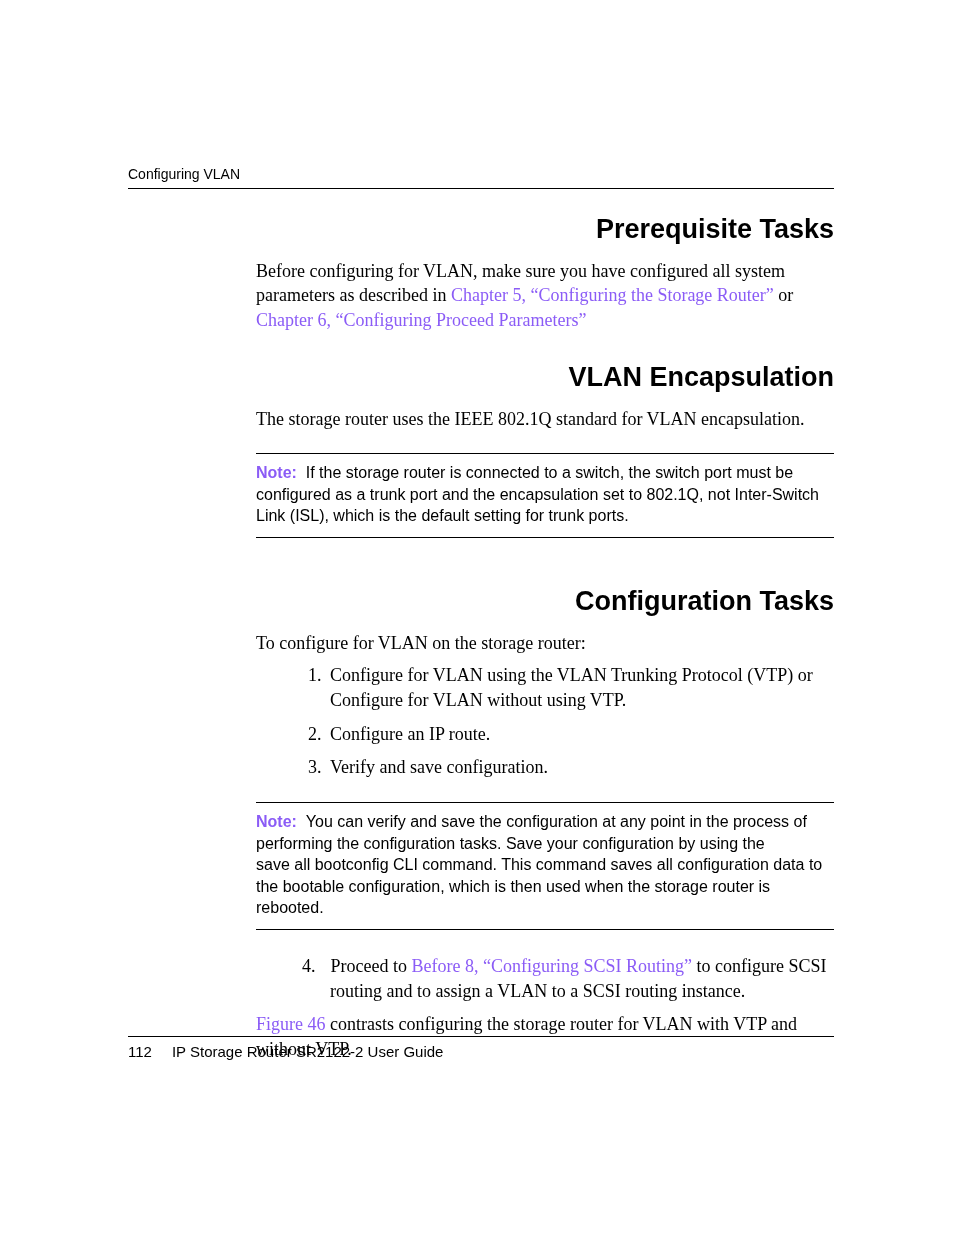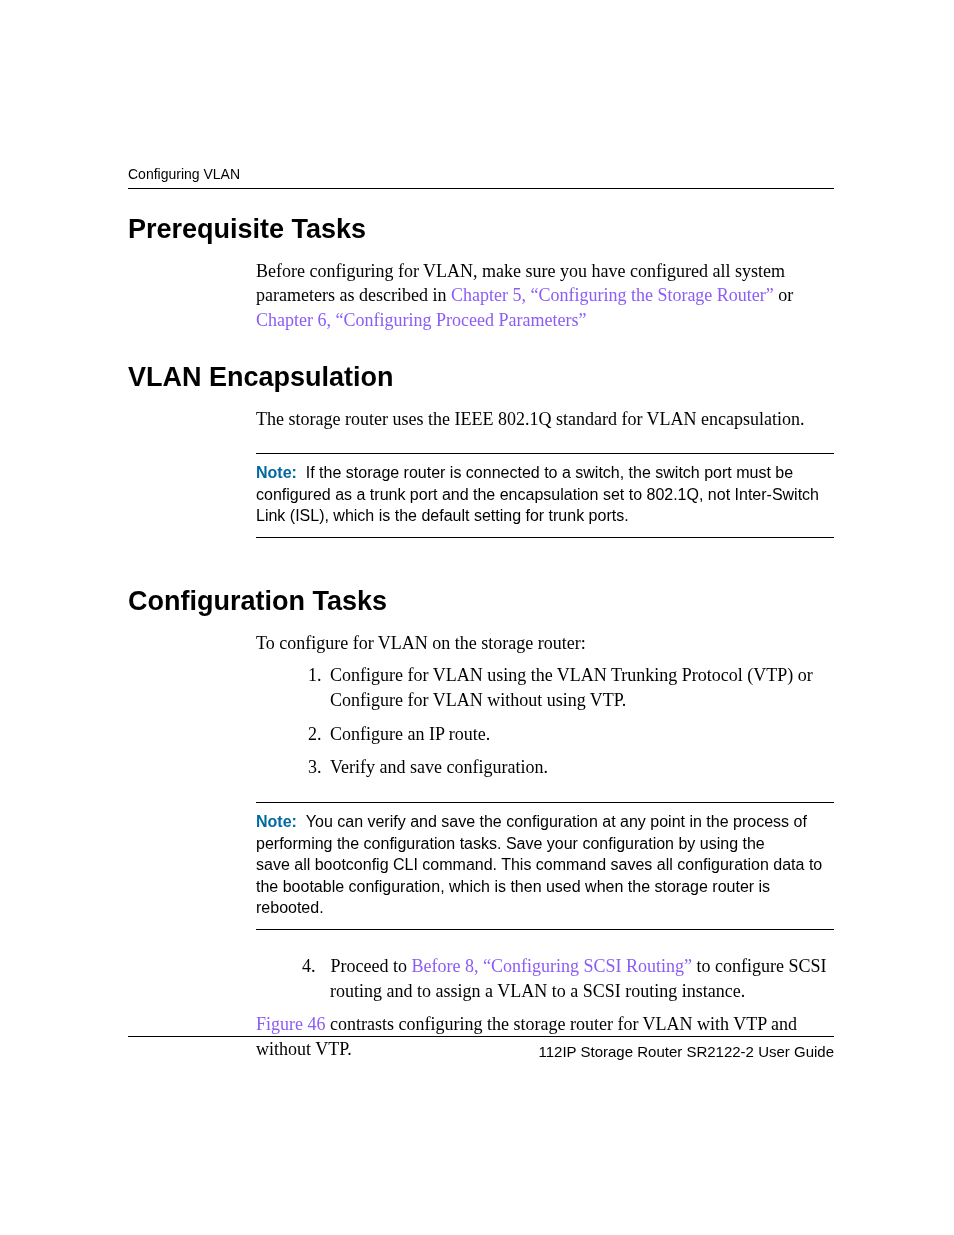--- a/index.html
+++ b/index.html
@@ -35,20 +35,21 @@
       top: 214px;
       left: 128px;
       right: 120px;
     }
     h1 {
       font-family: Arial, Helvetica, sans-serif;
       font-weight: bold;
       font-size: 27px;
       margin-bottom: 14px;
       margin-top: 0;
+      text-align: right;
     }
     .section-spacer {
       margin-top: 30px;
     }
     .section-spacer-large {
       margin-top: 48px;
     }
     .body-text {
       margin-left: 128px;
       line-height: 1.35;
@@ -71,21 +72,21 @@
       margin-top: 10px;
       margin-bottom: 8px;
     }
     .note-text {
       margin-left: 128px;
       font-family: Arial, Helvetica, sans-serif;
       font-size: 16px;
       line-height: 1.35;
     }
     .note-label {
-      color: #0369a1;
+      color: #8b5cf6;
       font-weight: bold;
     }
     .mono {
       font-family: Liberation Sans, sans-serif;
     }
     ol {
       margin-left: 128px;
       padding-left: 28px;
       line-height: 1.4;
     }
@@ -113,23 +114,24 @@
       left: 128px;
       right: 120px;
     }
     .footer-rule {
       border: none;
       border-top: 1.5px solid #000;
       margin-bottom: 6px;
     }
     .footer-row {
       display: flex;
-      justify-content: flex-end;
+      justify-content: flex-start;
       font-family: Arial, Helvetica, sans-serif;
       font-size: 15px;
+      gap: 20px;
     }
   </style>
 </head>
 <body>
 
 <div class="header-section">
   <span>Configuring VLAN</span>
   <hr class="header-rule">
 </div>
 

